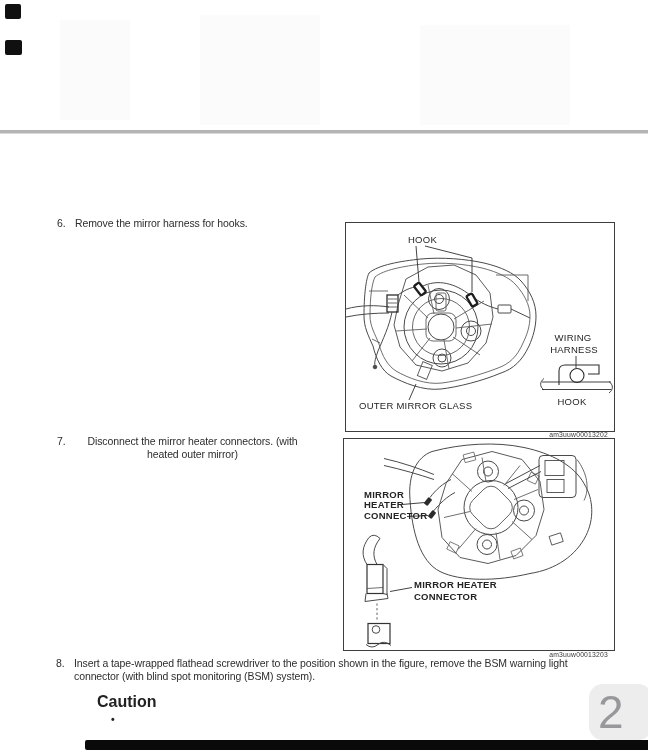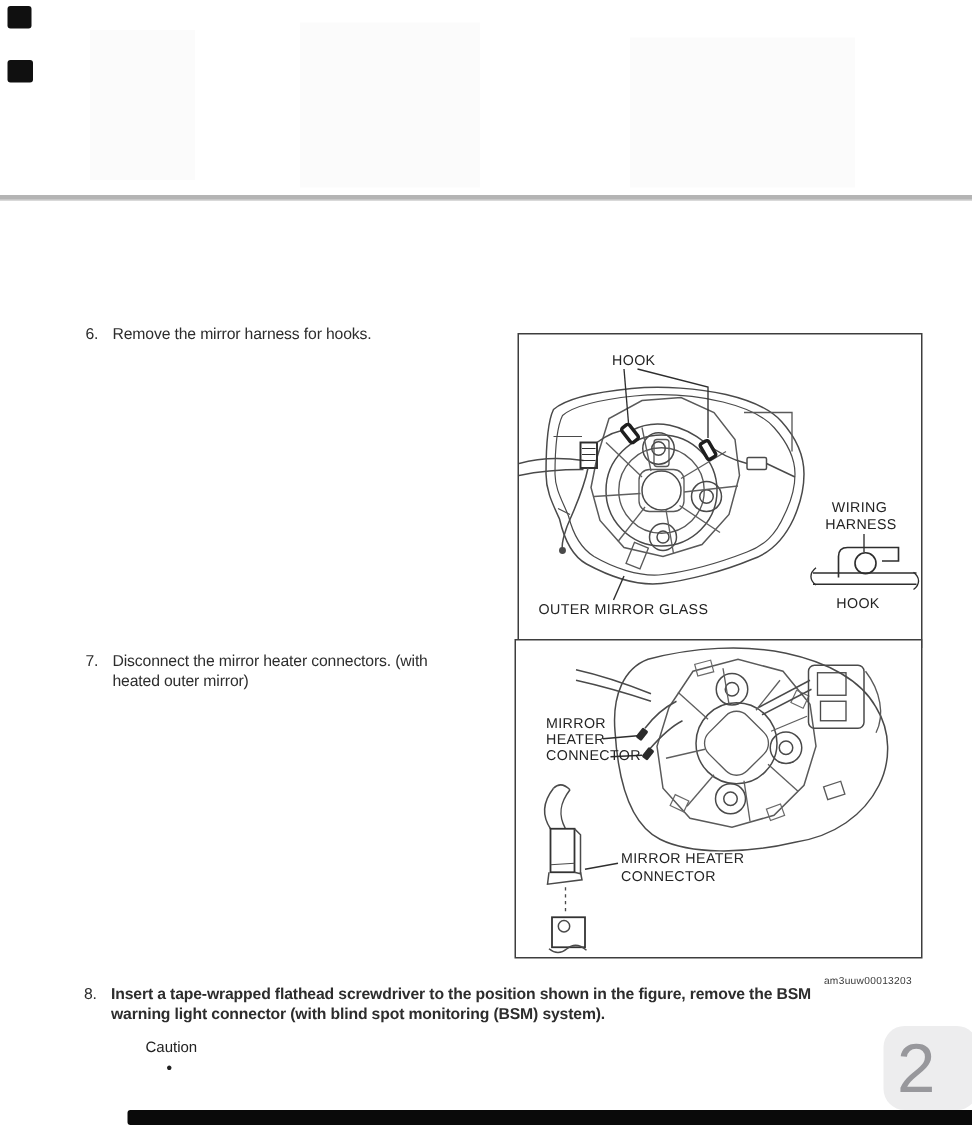--- a/index.html
+++ b/index.html
@@ -13,36 +13,36 @@
   .corner-mark{position:absolute;background:#101010;border-radius:2px;}
   #mark1{left:5px;top:4px;width:16px;height:15px;}
   #mark2{left:5px;top:40px;width:17px;height:15px;}
 
   .rule{position:absolute;left:0;top:130px;width:648px;height:3px;background:#b4b4b4;border-bottom:1px solid #d9d9d9;}
 
   .step{position:absolute;display:flex;font-size:10.5px;line-height:12.8px;letter-spacing:-0.1px;color:#2d2d2d;}
   .step .num{width:18px;flex:0 0 18px;}
   #step6{left:57px;top:217px;width:280px;}
   #step7{left:57px;top:435px;width:258px;}
-  #step7 .txt{width:235px;}
+  #step7 .txt{width:235px;text-align:center;}
   #step8{left:56px;top:657px;width:545px;}
-  #step8 .txt{width:505px;font-weight:bold;}
+  #step8 .txt{width:505px;}
 
   .figure{position:absolute;border:1.4px solid #3e3e3e;background:#fff;}
   #fig1{left:345px;top:222px;width:268px;height:208px;}
-  #fig2{left:343px;top:426px;width:270px;height:211px;}
+  #fig2{left:343px;top:438px;width:270px;height:211px;font-weight:bold;}
   .figure svg{display:block;width:100%;height:100%;}
   .figcode{position:absolute;right:40px;font-size:6.8px;letter-spacing:0.2px;color:#3a3a3a;}
   #code1{top:430.5px;}
   #code2{top:650.5px;}
 
   .diagram-label{font-family:"Liberation Sans",sans-serif;font-size:9.5px;letter-spacing:0.25px;fill:#242424;}
 
   #caution{position:absolute;left:97px;top:693px;width:460px;}
-  #caution .ctitle{font-size:10px;font-weight:normal;color:#222;}
+  #caution .ctitle{font-size:16px;font-weight:bold;color:#222;}
   #caution .crow{display:flex;margin-top:2px;padding-left:14px;font-size:10.5px;font-weight:bold;letter-spacing:-0.1px;color:#222;}
   #caution .bullet{width:10px;flex:0 0 10px;}
 
   #badge{position:absolute;left:589px;top:684px;width:63px;height:56px;border-radius:14px;
     background:#ededee;display:flex;align-items:center;justify-content:flex-start;padding-left:9px;box-sizing:border-box;}
   #badge .n{font-size:46px;color:#98989c;line-height:1;}
 
   #bottombar{position:absolute;left:85px;top:740px;width:563px;height:10px;background:#0a0a0a;border-radius:2px 0 0 2px;}
 </style>
 </head>

